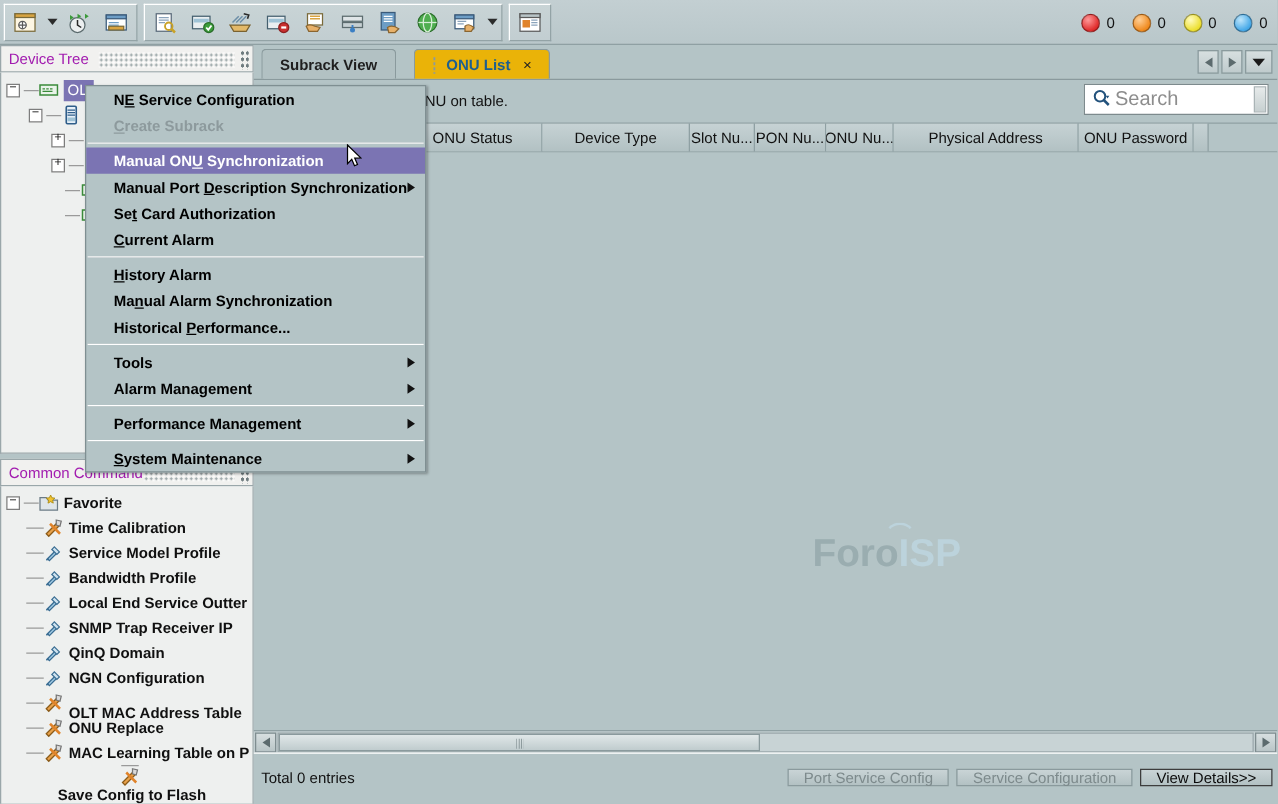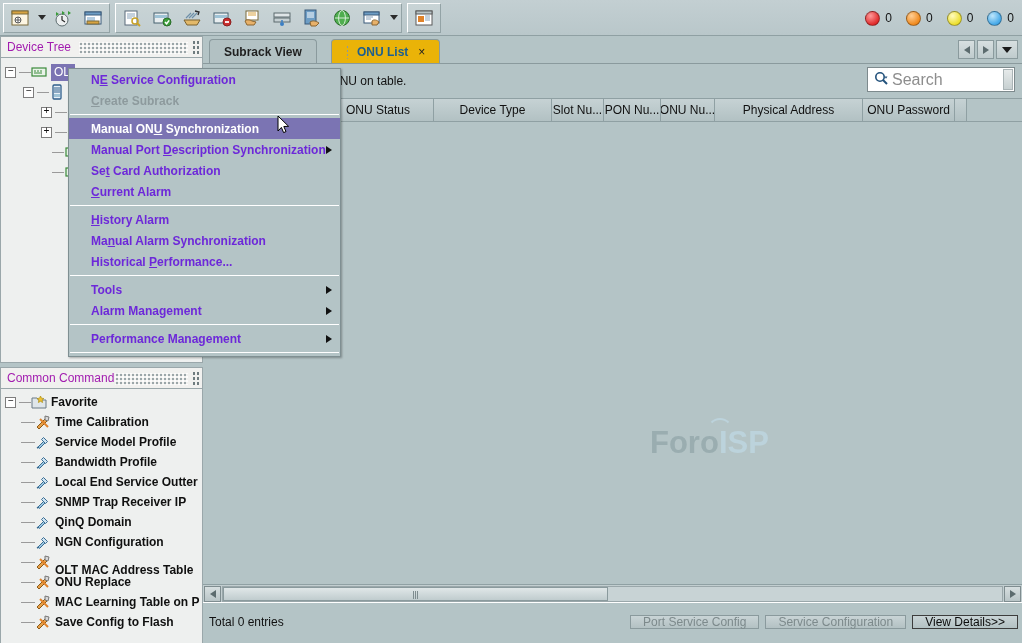--- a/index.html
+++ b/index.html
@@ -207,21 +207,21 @@
   
   .ctx {
     position: absolute; left: 68px; top: 68px; width: 273px;
     background: #b4c4c6; border: 1px solid #7f8f92;
     box-shadow: 1px 1px 2px rgba(0,0,0,0.3);
     z-index: 50;
   }
   .ctx-item {
     height: 21px; display: flex; align-items: center;
     padding-left: 22px; padding-right: 10px;
-    font-size: 12px; font-weight: bold; color: #6d28d9; white-space: nowrap;
+    font-size: 12px; font-weight: bold; color: #000000; white-space: nowrap;
     position: relative;
   }
   .ctx-item.disabled { color: #8d9a9d; }
   .ctx-item.highlight { background: #7b74b3; color: #ffffff; }
   .ctx-sep { height: 1px; background: #8d9a9d; margin: 3px 1px; border-bottom: 1px solid #ffffff; }
   .ctx-sub::after {
     content: ""; position: absolute; right: 8px; top: 50%; margin-top: -4px;
     width: 0; height: 0;
     border-top: 4px solid transparent; border-bottom: 4px solid transparent;
     border-left: 6px solid #111;
@@ -549,21 +549,21 @@
           </div>
           <div class="tree-row" style="padding-left: 20px;">
             <span class="tline" style="width:14px;"></span>
             <span class="ico"><svg width="16" height="16" viewBox="0 0 16 16">
                 <path d="M2 13l8-8 2 2-8 8z" fill="#e8a14a" stroke="#8a5a18"></path>
                 <path d="M10 2l4 1-1 4-3-1z" fill="#d9d9d9" stroke="#777"></path>
                 <path d="M13 13L5 5" stroke="#e0832a" stroke-width="2"></path>
               </svg></span>
             <span class="node-label" style="font-weight:bold;">MAC Learning Table on P</span>
           </div>
-          <div class="tree-row" style="padding-left: 20px;">
+          <div class="tree-row" style="padding-left: 4px; flex-direction: column;">
             <span class="tline" style="width:14px;"></span>
             <span class="ico"><svg width="16" height="16" viewBox="0 0 16 16">
                 <path d="M2 13l8-8 2 2-8 8z" fill="#e8a14a" stroke="#8a5a18"></path>
                 <path d="M10 2l4 1-1 4-3-1z" fill="#d9d9d9" stroke="#777"></path>
                 <path d="M13 13L5 5" stroke="#e0832a" stroke-width="2"></path>
               </svg></span>
             <span class="node-label" style="font-weight:bold;">Save Config to Flash</span>
           </div>
         </div>
     </div>
@@ -708,20 +708,23 @@
         <span>Tools</span>
       </div>
       <div class="ctx-item ctx-sub">
         <span>Alarm Management</span>
       </div>
       <div class="ctx-sep"></div>
       <div class="ctx-item ctx-sub">
         <span>Performance Management</span>
       </div>
       <div class="ctx-sep"></div>
+      <div class="ctx-item ctx-sub">
+        <span><u>S</u>ystem Maintenance</span>
+      </div>
     </div>
 
   <div class="cursor">
     <svg width="14" height="20" viewBox="0 0 14 20">
       <path d="M1 1l0 15 3.4-3.6 2.2 5.2 2.4-1-2.2-5.1 4.8-.2z" fill="#fff" stroke="#000" stroke-width="1"></path>
     </svg>
   </div>
 </div>
 
 </body></html>

